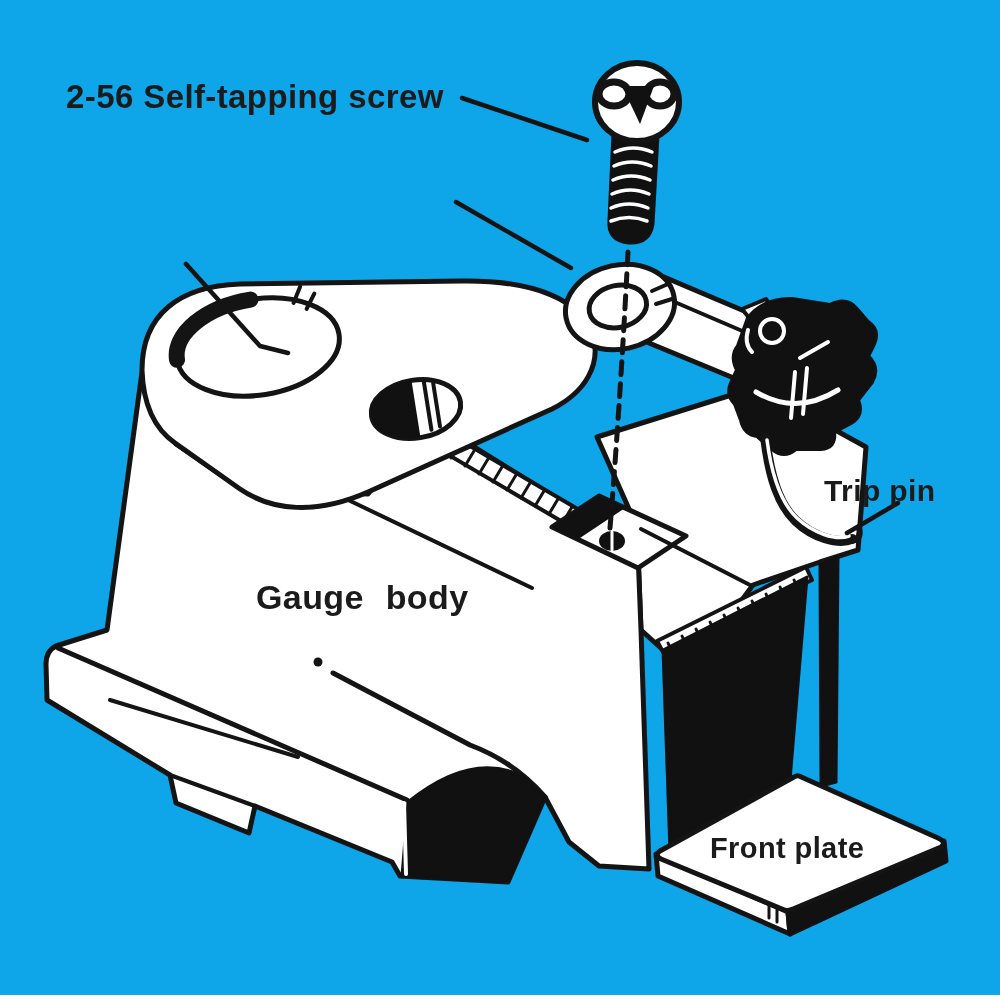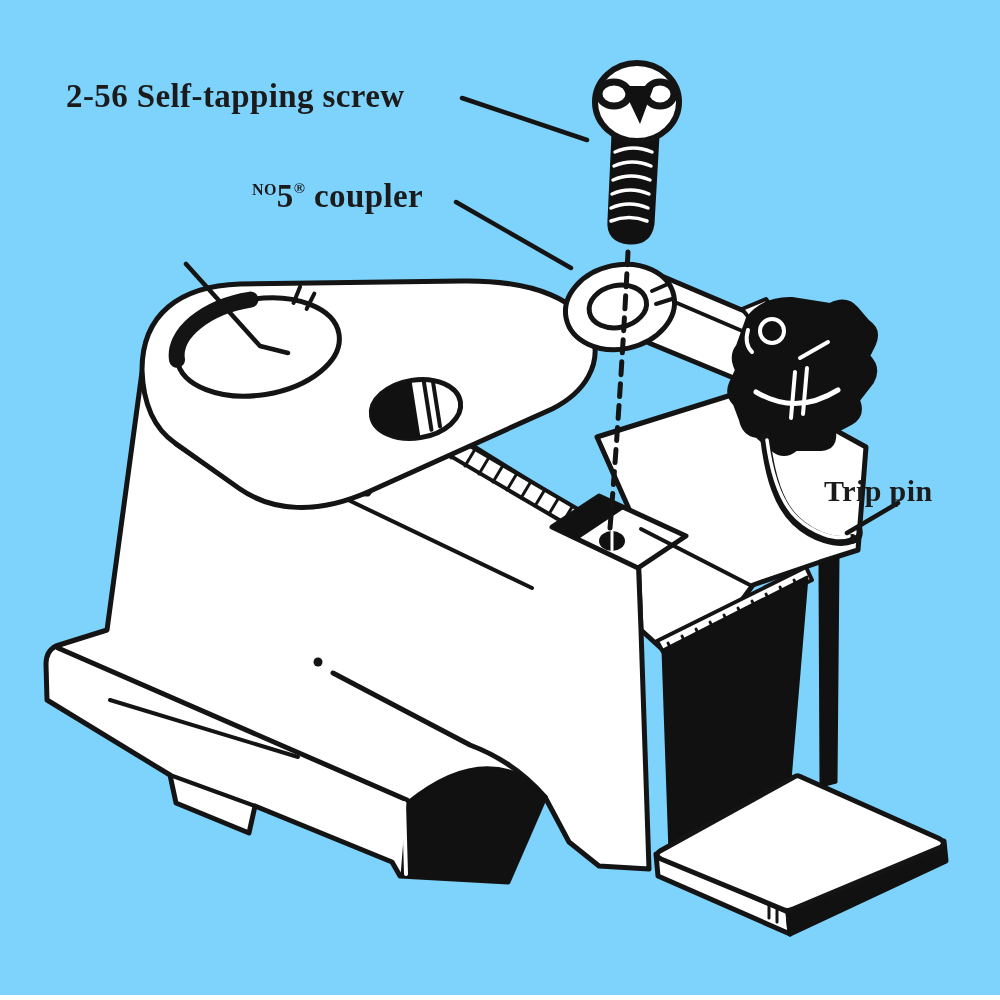--- a/index.html
+++ b/index.html
@@ -1,17 +1,17 @@
 <!DOCTYPE html>
 <html><head>
 <meta charset="utf-8">
 <style>
   html,body{margin:0;padding:0;background:#ffffff;}
-  .canvas{position:relative;width:1000px;height:995px;background:#7dd3fc;overflow:hidden;
-          font-family:Liberation Serif, serif;color:#141414;}
+  .canvas{position:relative;width:1000px;height:995px;background:#0ea5e9;overflow:hidden;
+          font-family:Liberation Sans, sans-serif;color:#141414;}
   svg{position:absolute;left:0;top:0;}
   .lbl{position:absolute;font-weight:600;letter-spacing:.4px;white-space:nowrap;color:#1b1b1b;}
   .lbl-screw{left:66px;top:78px;font-size:33px;}
   .lbl-coupler{left:252px;top:178px;font-size:33px;}
   .lbl-coupler sup{font-size:16px;font-weight:700;}
   .lbl-coupler .reg{font-size:15px;vertical-align:14px;}
   .lbl-dowel{left:54px;top:226px;font-size:34px;word-spacing:10px;}
   .lbl-trip{left:824px;top:474px;font-size:30px;}
   .lbl-body{left:256px;top:578px;font-size:34px;word-spacing:12px;}
   .lbl-plate{left:710px;top:832px;font-size:29px;}
@@ -156,17 +156,18 @@
       <path d="M 462,98 L 587,140"></path>
       <path d="M 456,202 L 571,268"></path>
       <path d="M 186,264 L 260,346 L 288,353"></path>
       <path d="M 898,503 L 847,533"></path>
     </g>
   </g>
 </svg>
 
 <div class="lbl lbl-screw">2-56 Self-tapping screw</div>
 
-<div class="lbl lbl-coupler"><sup>NO</sup><span>5</span><span class="reg">®</span><span> coupler</span></div>
 
 <div class="lbl lbl-trip">Trip pin</div>
+<div class="lbl lbl-body">Gauge body</div>
+<div class="lbl lbl-plate">Front plate</div>
 
 </div>
 
 </body></html>

